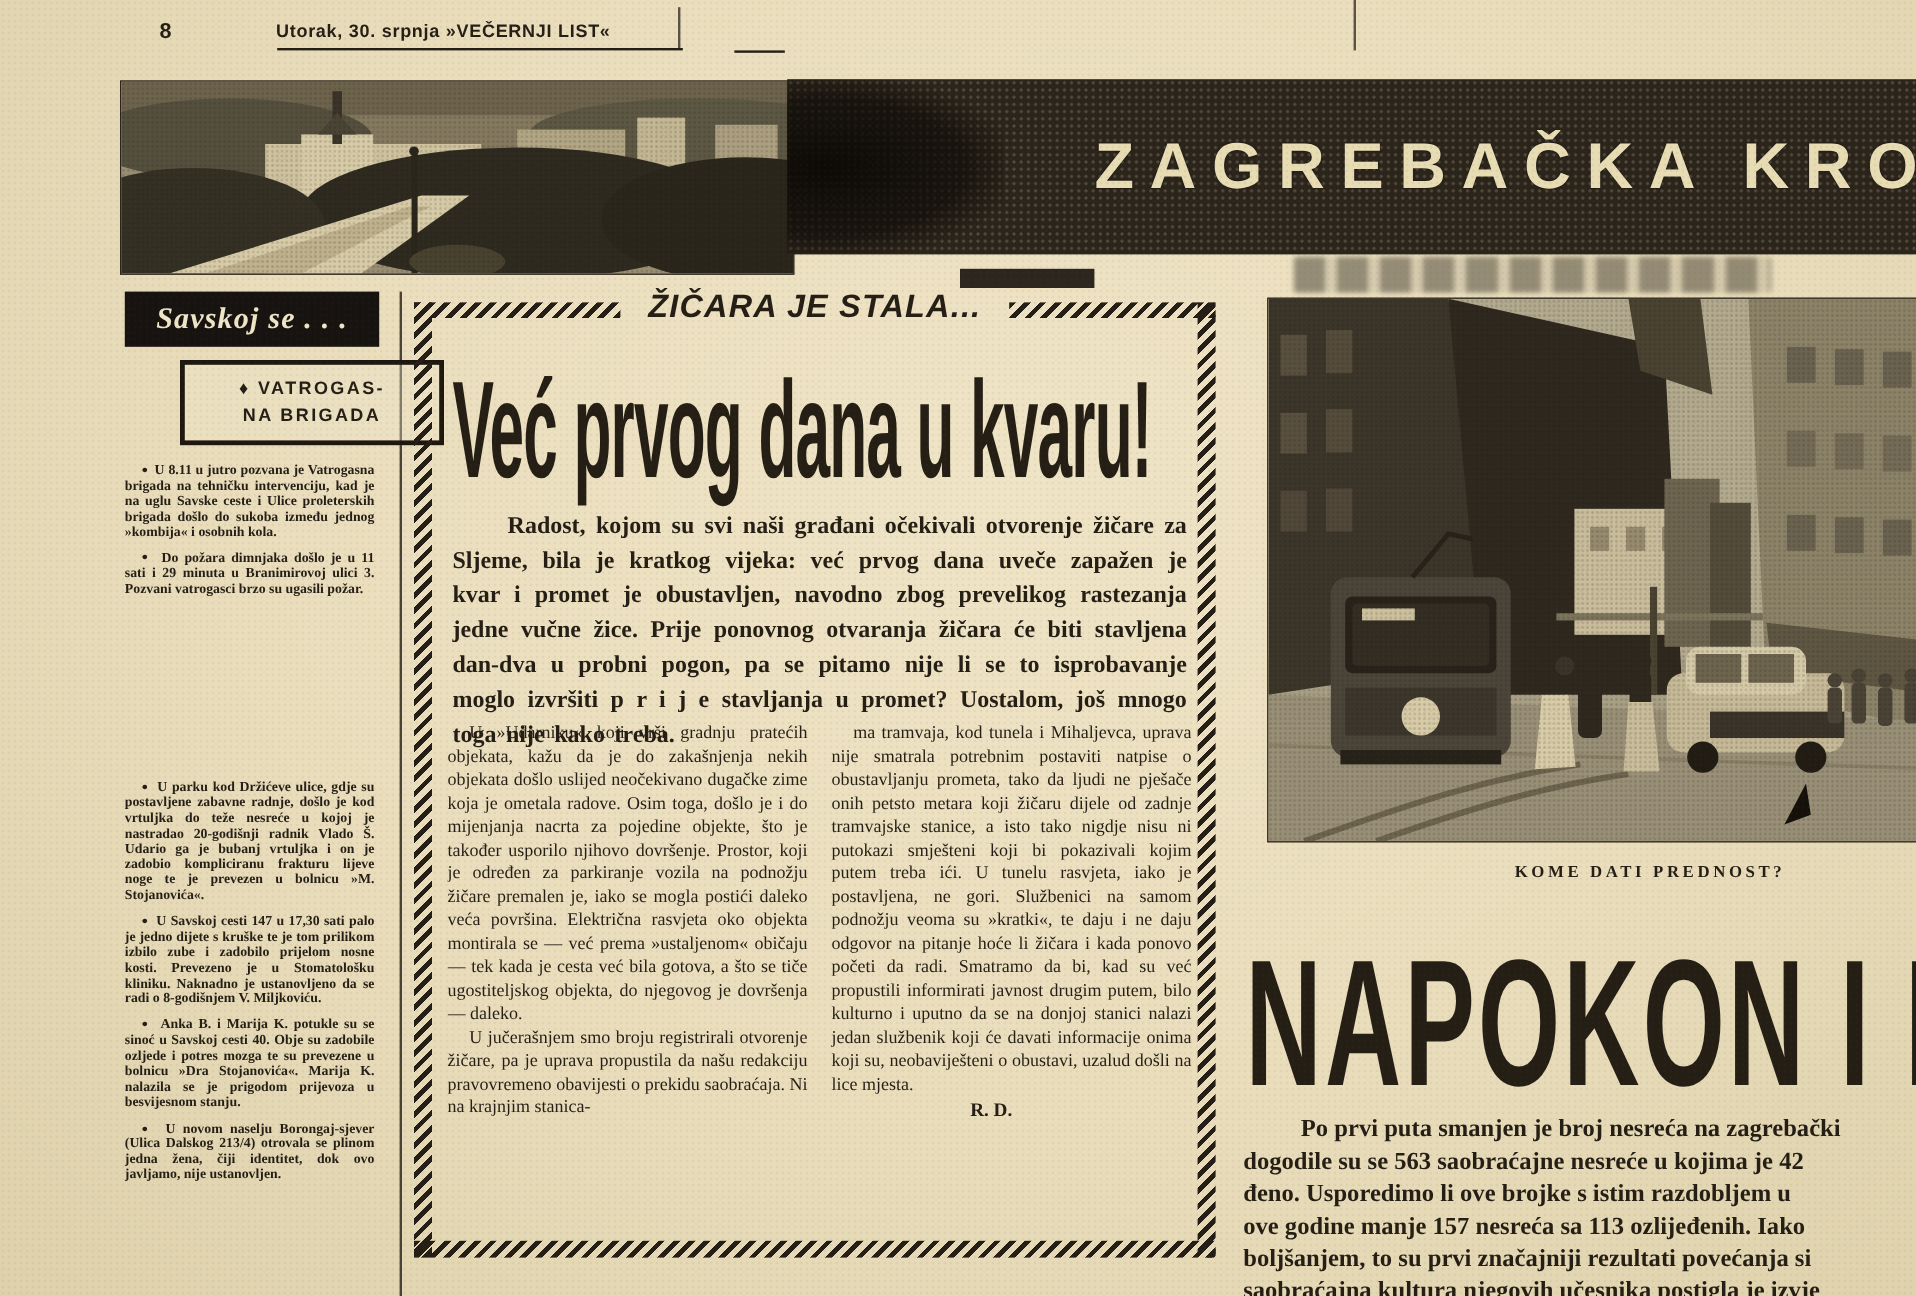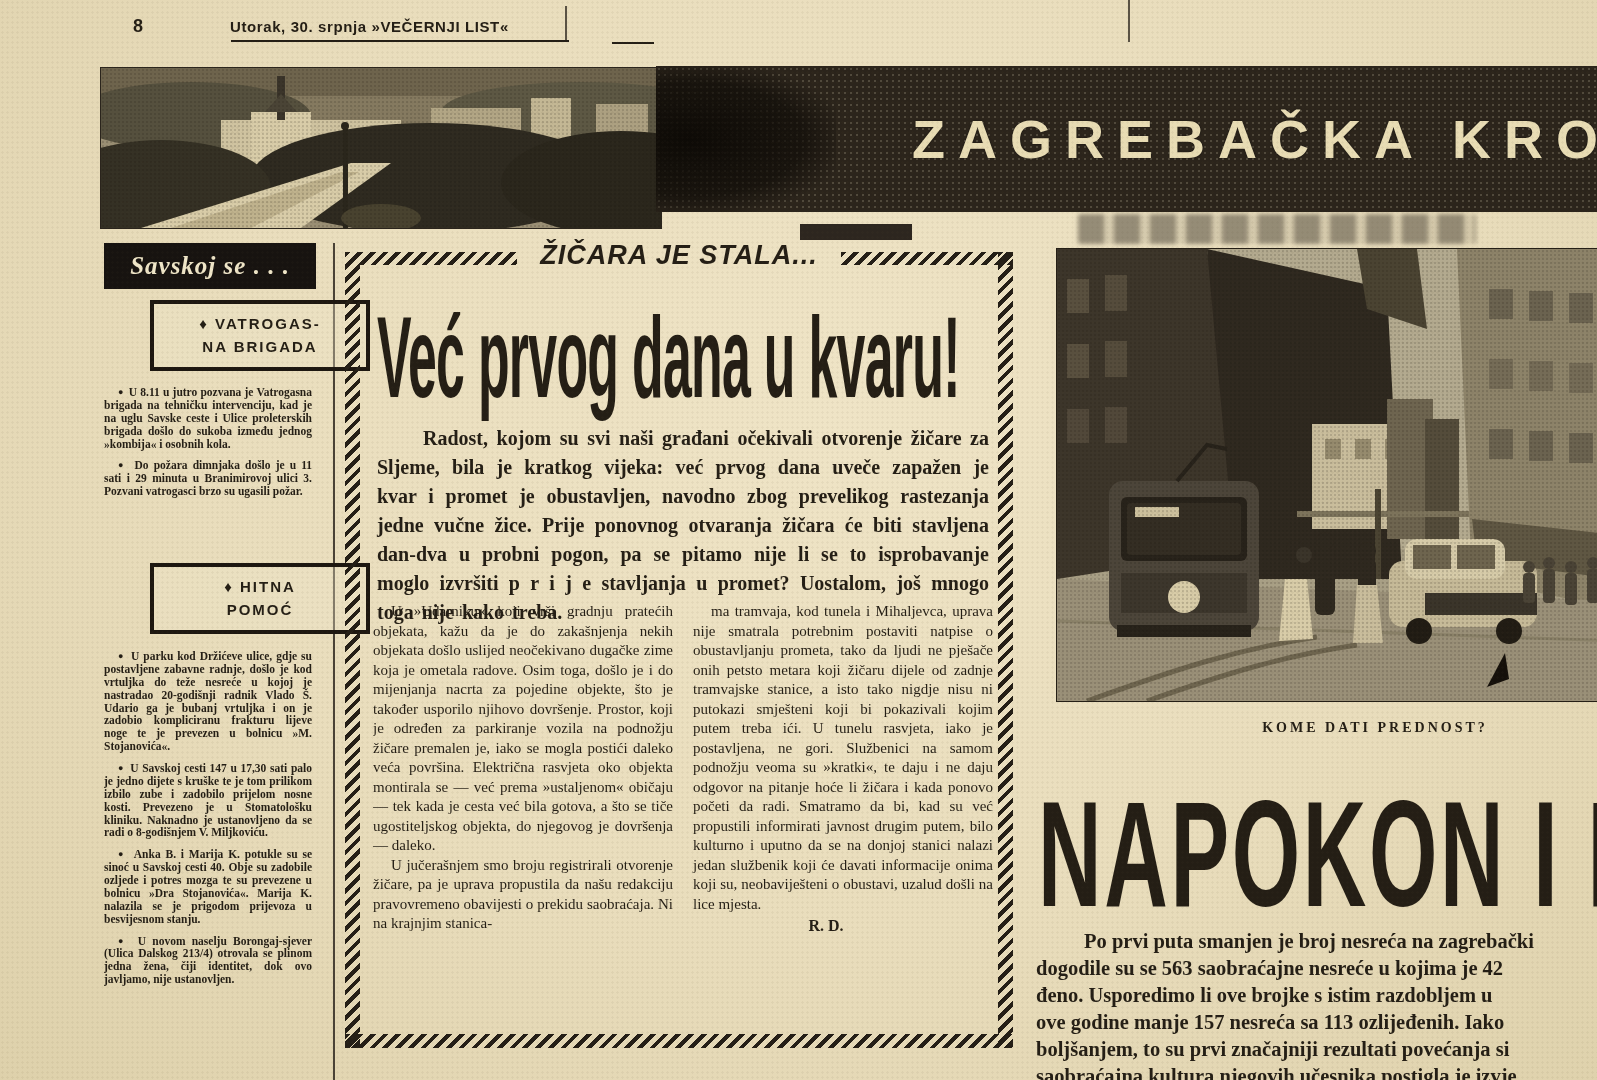--- a/index.html
+++ b/index.html
@@ -127,24 +127,20 @@
 
   <div class="sec-box box-vatrogas">
     <div>♦ VATROGAS-</div>
     <div>NA BRIGADA</div>
   </div>
   <div class="news-col news-a">
     <p class="item">U 8.11 u jutro pozvana je Vatrogasna brigada na tehničku intervenciju, kad je na uglu Savske ceste i Ulice proleterskih brigada došlo do sukoba između jednog »kombija« i osobnih kola.</p>
     <p class="item">Do požara dimnjaka došlo je u 11 sati i 29 minuta u Branimirovoj ulici 3. Pozvani vatrogasci brzo su ugasili požar.</p>
   </div>
 
-  <div class="sec-box box-hitna">
-    <div>♦ HITNA</div>
-    <div>POMOĆ</div>
-  </div>
   <div class="news-col news-b">
     <p class="item">U parku kod Držićeve ulice, gdje su postavljene zabavne radnje, došlo je kod vrtuljka do teže nesreće u kojoj je nastradao 20-godišnji radnik Vlado Š. Udario ga je bubanj vrtuljka i on je zadobio kompliciranu frakturu lijeve noge te je prevezen u bolnicu »M. Stojanovića«.</p>
     <p class="item">U Savskoj cesti 147 u 17,30 sati palo je jedno dijete s kruške te je tom prilikom izbilo zube i zadobilo prijelom nosne kosti. Prevezeno je u Stomatološku kliniku. Naknadno je ustanovljeno da se radi o 8-godišnjem V. Miljkoviću.</p>
     <p class="item">Anka B. i Marija K. potukle su se sinoć u Savskoj cesti 40. Obje su zadobile ozljede i potres mozga te su prevezene u bolnicu »Dra Stojanovića«. Marija K. nalazila se je prigodom prijevoza u besvijesnom stanju.</p>
     <p class="item">U novom naselju Borongaj-sjever (Ulica Dalskog 213/4) otrovala se plinom jedna žena, čiji identitet, dok ovo javljamo, nije ustanovljen.</p>
   </div>
 
   <div class="article">
     <div class="hatch h-top-l"></div>
     <div class="hatch h-top-r"></div>

